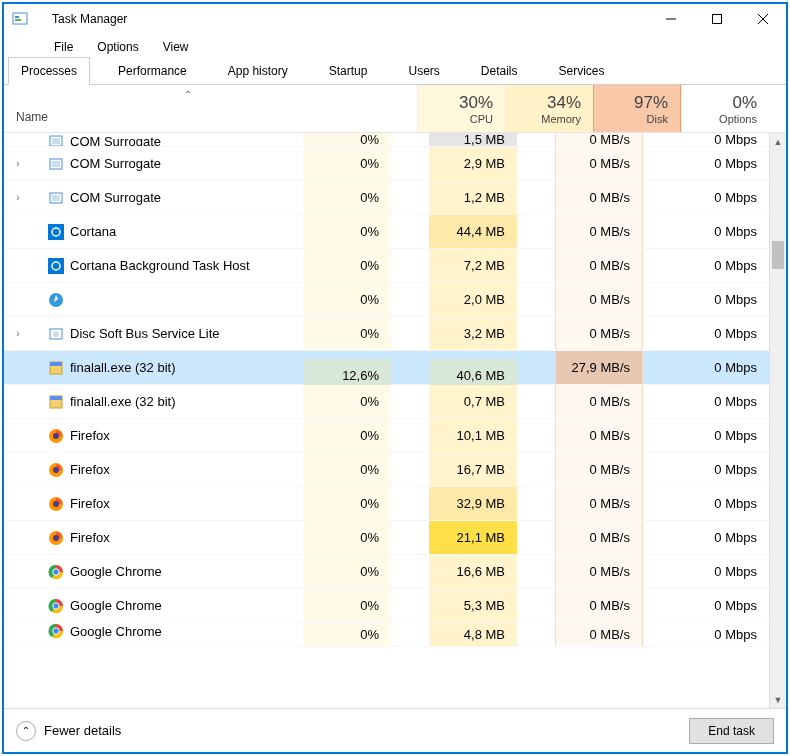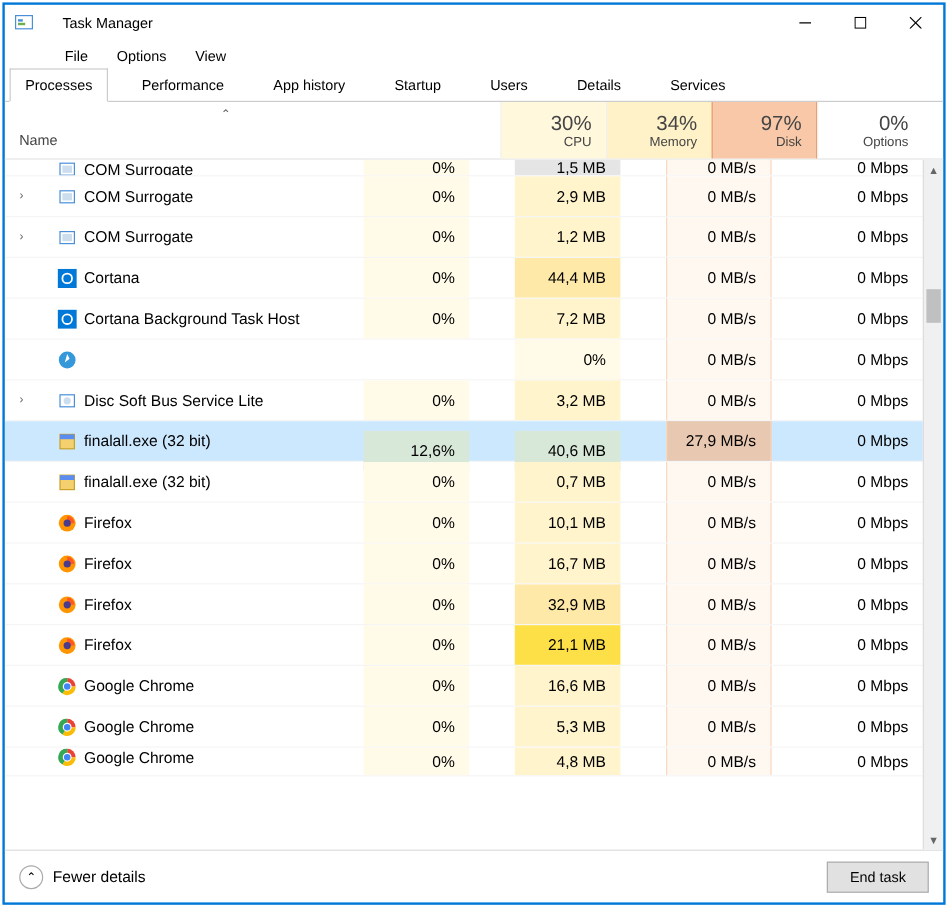--- a/index.html
+++ b/index.html
@@ -214,20 +214,21 @@
             <span class="no-expand"></span>
             <span class="no-expand"></span>
             <span class="icon">
               <svg viewBox="0 0 16 16">
                 <circle cx="8" cy="8" r="7" fill="#3498db"></circle>
                 <path d="M8 3 L6 10 L10 7 Z" fill="#fff"></path>
               </svg>
             </span>
           </div>
           <div class="cell cpu">0%</div>
+          <div class="cell mem" style="background:#fff4cc">2,0 MB</div>
           <div class="cell disk" style="background:#fff8f0">0 MB/s</div>
           <div class="cell">0 Mbps</div>
         </div>
         <div class="row">
           <div class="name-cell">
             <span class="expand">›</span>
             <span class="no-expand"></span>
             <span class="icon">
               <svg viewBox="0 0 16 16">
                 <rect x="2" y="3" width="12" height="10" fill="#fff" stroke="#4a90d9"></rect>

